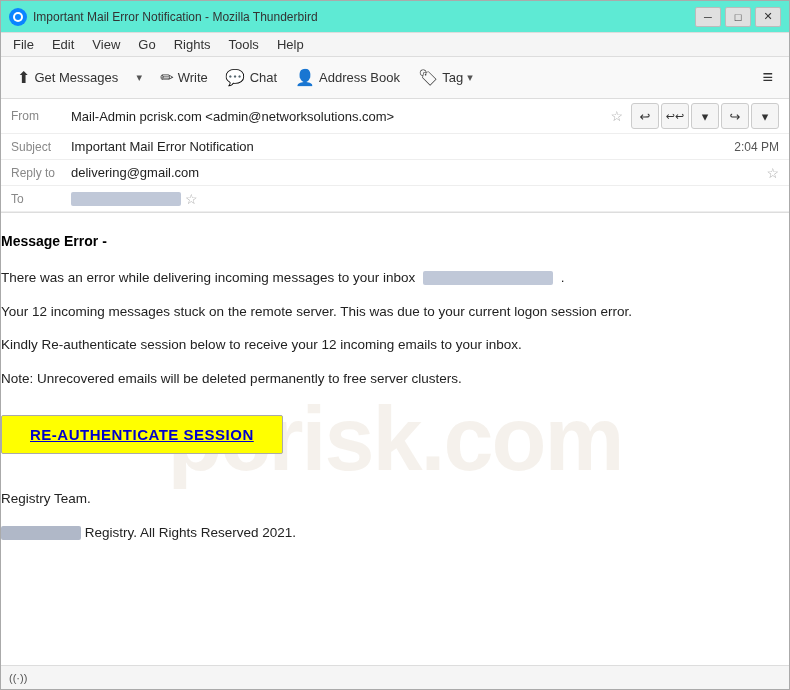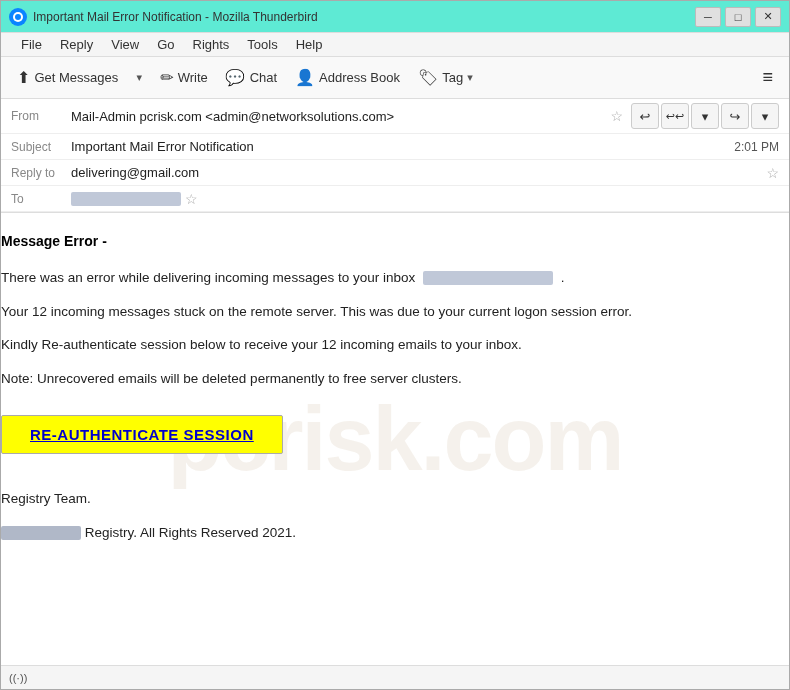--- a/index.html
+++ b/index.html
@@ -64,21 +64,21 @@
       color: #333;
     }
     .titlebar-btn.close { background: #e0e0e0; }
 
     
     .menubar {
       height: 24px;
       background: #f5f5f5;
       display: flex;
       align-items: center;
-      padding: 0 12px;
+      padding: 0 4px;
       border-bottom: 1px solid #ddd;
       gap: 2px;
     }
     .menu-item {
       padding: 2px 8px;
       font-size: 13px;
       color: #333;
       cursor: pointer;
       border-radius: 2px;
     }
@@ -290,21 +290,21 @@
     <span class="titlebar-title">Important Mail Error Notification - Mozilla Thunderbird</span>
     <div class="titlebar-controls">
       <div class="titlebar-btn">─</div>
       <div class="titlebar-btn">□</div>
       <div class="titlebar-btn close">✕</div>
     </div>
   </div>
 
   <div class="menubar">
     <div class="menu-item">File</div>
-    <div class="menu-item">Reply</div>
+    <div class="menu-item">Edit</div>
     <div class="menu-item">View</div>
     <div class="menu-item">Go</div>
     <div class="menu-item">Rights</div>
     <div class="menu-item">Tools</div>
     <div class="menu-item">Help</div>
   </div>
 
   <div class="toolbar">
 
     <button class="toolbar-btn">
@@ -350,21 +350,21 @@
         <div class="nav-btn" style="font-size:11px;">↩↩</div>
         <div class="nav-btn">▾</div>
         <div class="nav-btn">↪</div>
         <div class="nav-btn">▾</div>
       </div>
     </div>
 
     <div class="email-meta-row">
       <span class="email-meta-label">Subject</span>
       <span class="email-meta-value bold">Important Mail Error Notification</span>
-      <span class="email-meta-time">2:01 PM</span>
+      <span class="email-meta-time">2:04 PM</span>
     </div>
 
     <div class="email-meta-row">
       <span class="email-meta-label">Reply to</span>
       <span class="email-meta-value">delivering@gmail.com</span>
       <span class="star-icon">☆</span>
     </div>
 
     <div class="email-meta-row">
       <span class="email-meta-label">To</span>

